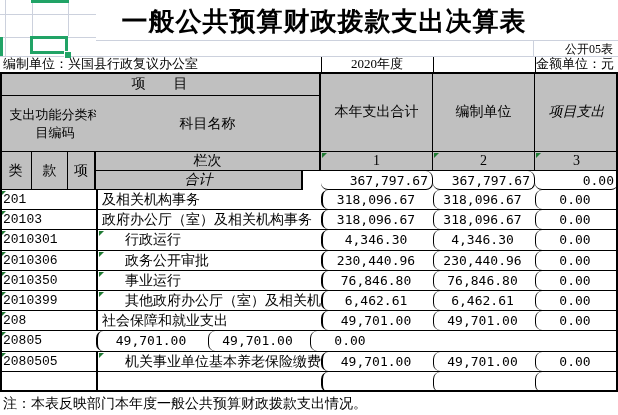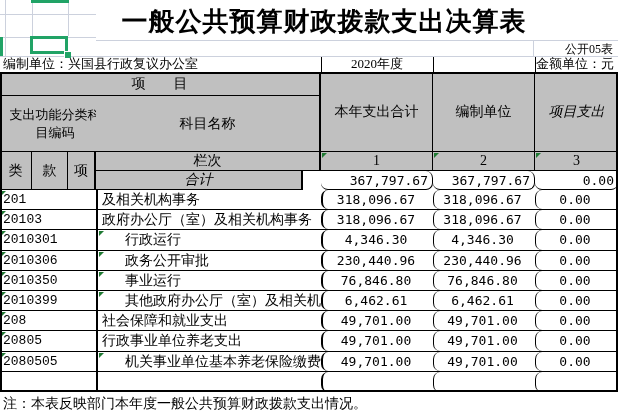--- a/index.html
+++ b/index.html
@@ -149,21 +149,20 @@
   </div>
         <div class="drow">
     <div class="cell c-code"><span class="tri"></span><span class="txt">208</span></div>
     <div class="cell c-name"><span class="txt">社会保障和就业支出</span></div>
     <div class="cell c-v1 num">49,701.00</div>
     <div class="cell c-v2 num">49,701.00</div>
     <div class="cell c-v3 num">0.00</div>
   </div>
         <div class="drow">
     <div class="cell c-code"><span class="tri"></span><span class="txt">20805</span></div>
-    <div class="cell c-name"><span class="txt">行政事业单位养老支出</span></div>
     <div class="cell c-v1 num">49,701.00</div>
     <div class="cell c-v2 num">49,701.00</div>
     <div class="cell c-v3 num">0.00</div>
   </div>
         <div class="drow">
     <div class="cell c-code"><span class="tri"></span><span class="txt">2080505</span></div>
     <div class="cell c-name indent"><span class="tri"></span><span class="txt">机关事业单位基本养老保险缴费支出</span></div>
     <div class="cell c-v1 num">49,701.00</div>
     <div class="cell c-v2 num">49,701.00</div>
     <div class="cell c-v3 num">0.00</div>

